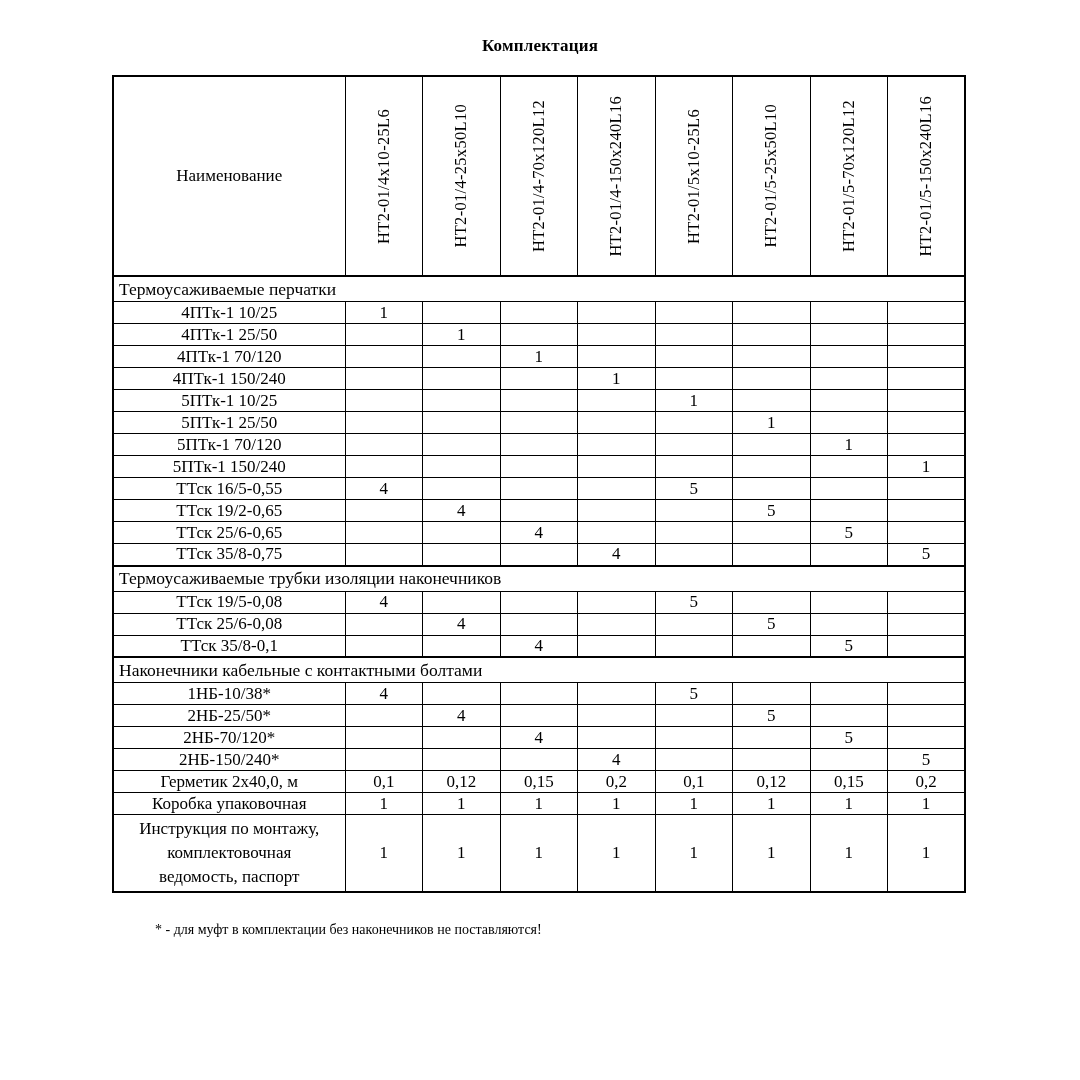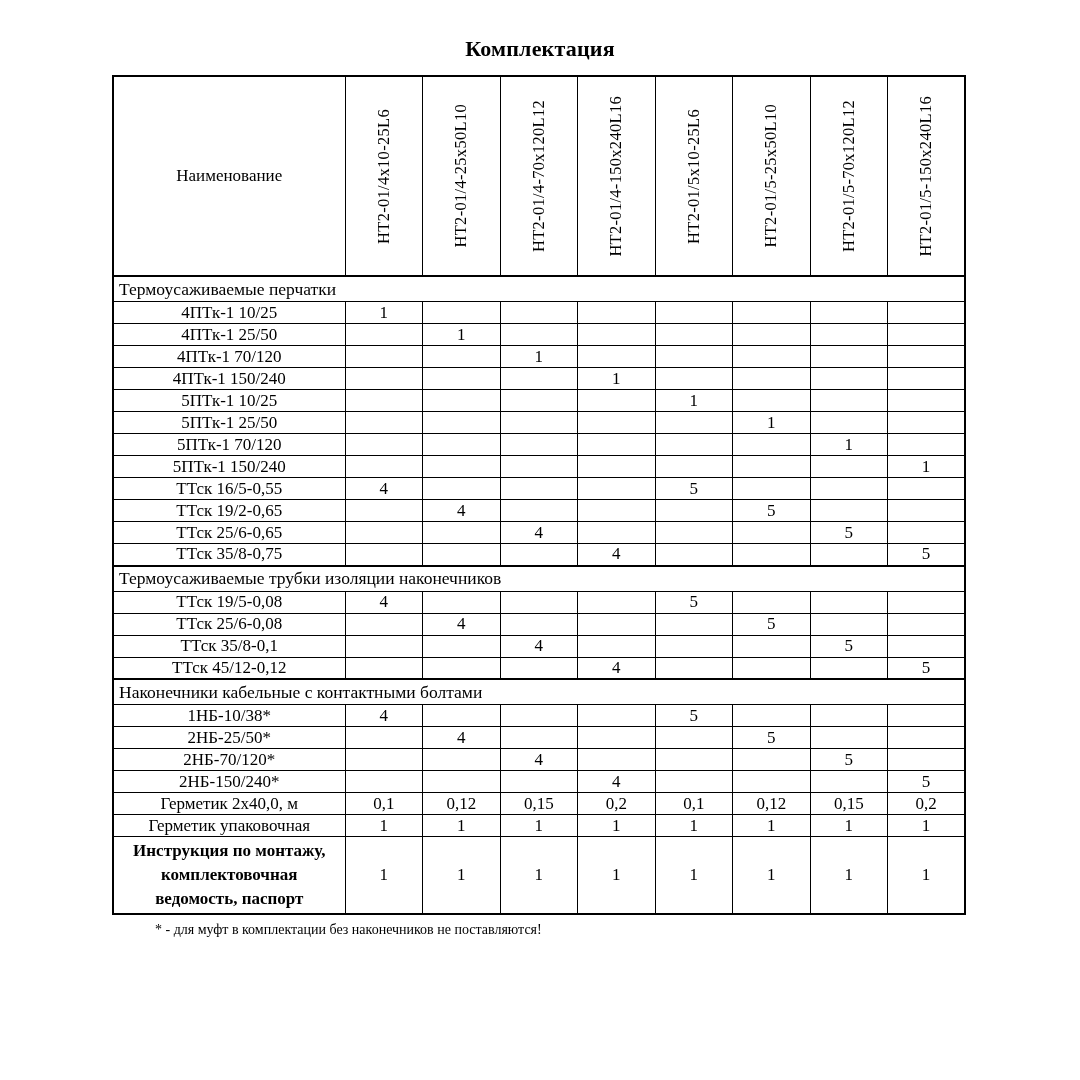--- a/index.html
+++ b/index.html
@@ -20,21 +20,21 @@
     width: 1080px;
     height: 1080px;
     box-sizing: border-box;
   }
   .doc-title {
     position: absolute;
     top: 36px;
     left: 0;
     width: 1080px;
     text-align: center;
-    font-size: 22px;
+    font-size: 17px;
     font-weight: bold;
     letter-spacing: 0.2px;
   }
   .table-wrap {
     position: absolute;
     top: 75px;
     left: 112px;
     width: 852px;
   }
   table.kit {
@@ -110,21 +110,20 @@
   tr.tall-row { height: 76px; }
   tr.tall-row td.label {
     white-space: normal;
     line-height: 1.42;
     padding-top: 2px;
     padding-bottom: 2px;
     vertical-align: middle;
   }
   tr.tall-row td.label .l {
     display: block;
-    font-weight: bold;
   }
 
   tr.last-row td { border-bottom-width: 2px; }
 
   .footnote {
     position: absolute;
     top: 922px;
     left: 155px;
     font-size: 14px;
     white-space: nowrap;
@@ -343,31 +342,20 @@
           <tr class="data-row">
             <td class="label">ТТск 35/8-0,1</td>
             <td class="val"></td>
             <td class="val"></td>
             <td class="val">4</td>
             <td class="val"></td>
             <td class="val"></td>
             <td class="val"></td>
             <td class="val">5</td>
             <td class="val"></td>
-          </tr>
-          <tr class="data-row">
-            <td class="label">ТТск 45/12-0,12</td>
-            <td class="val"></td>
-            <td class="val"></td>
-            <td class="val"></td>
-            <td class="val">4</td>
-            <td class="val"></td>
-            <td class="val"></td>
-            <td class="val"></td>
-            <td class="val">5</td>
           </tr>
           <tr class="section-row">
             <td colspan="9">Наконечники кабельные с контактными болтами</td>
           </tr>
           <tr class="data-row">
             <td class="label">1НБ-10/38*</td>
             <td class="val">4</td>
             <td class="val"></td>
             <td class="val"></td>
             <td class="val"></td>
@@ -414,21 +402,21 @@
             <td class="val">0,1</td>
             <td class="val">0,12</td>
             <td class="val">0,15</td>
             <td class="val">0,2</td>
             <td class="val">0,1</td>
             <td class="val">0,12</td>
             <td class="val">0,15</td>
             <td class="val">0,2</td>
           </tr>
           <tr class="data-row">
-            <td class="label">Герметик упаковочная</td>
+            <td class="label">Коробка упаковочная</td>
             <td class="val">1</td>
             <td class="val">1</td>
             <td class="val">1</td>
             <td class="val">1</td>
             <td class="val">1</td>
             <td class="val">1</td>
             <td class="val">1</td>
             <td class="val">1</td>
           </tr>
           <tr class="data-row tall-row last-row">

